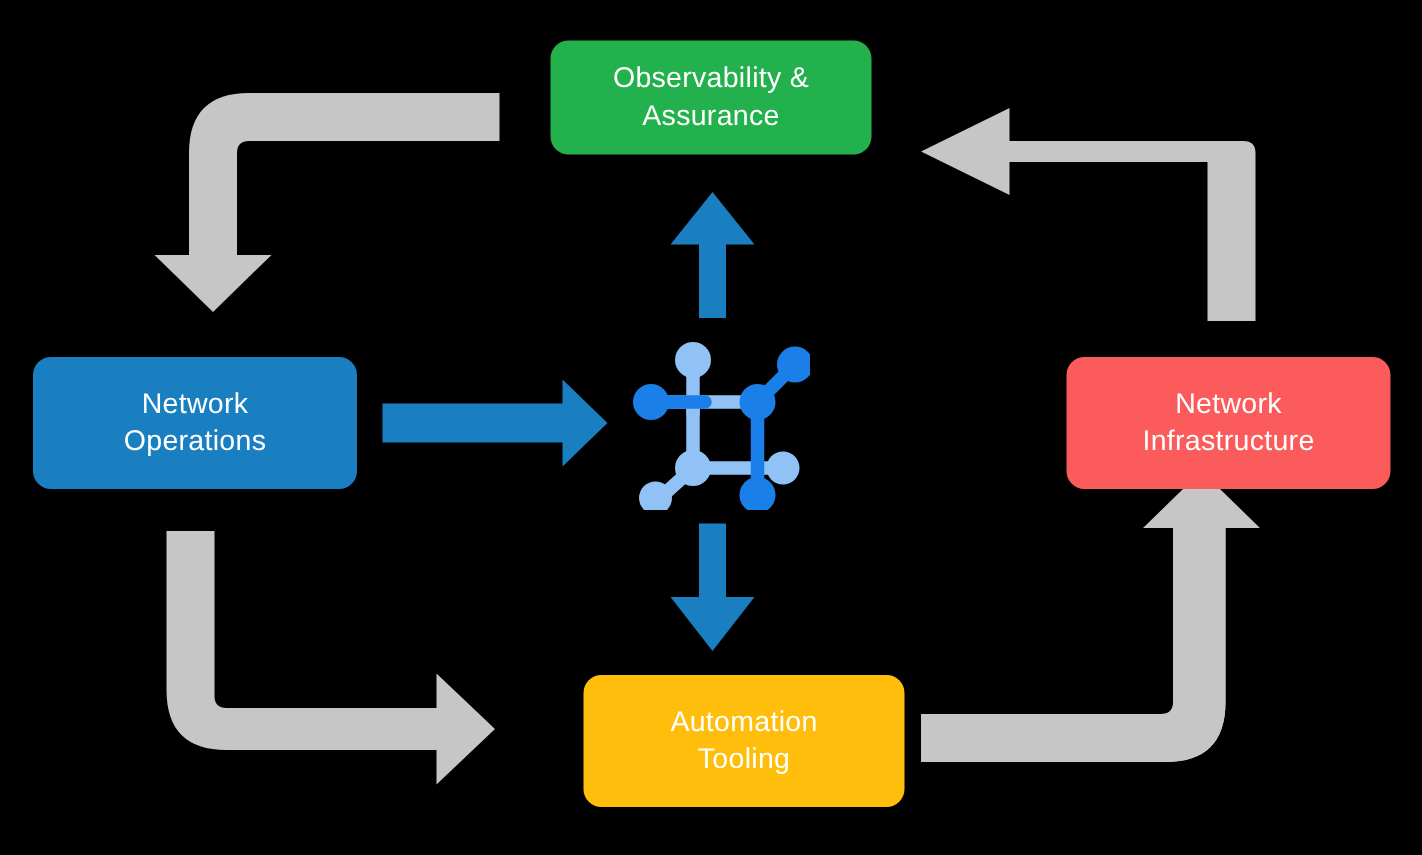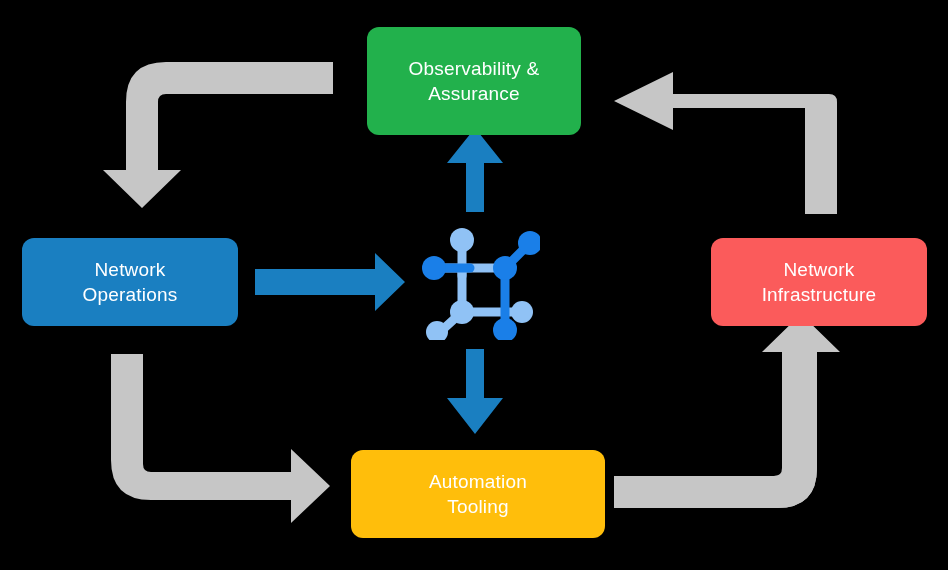--- a/index.html
+++ b/index.html
@@ -39,33 +39,33 @@
     letter-spacing: 0.2px;
     box-sizing: border-box;
     padding: 4px 10px;
     z-index: 5;
   }
   .node-label {
     display: block;
     white-space: pre-line;
   }
   #box-observability {
-    left: 367px;  top: 27px;  width: 214px; height: 108px;
+    left: 367px;  top: 27px;  width: 214px; height: 76px;
     background: #22B14C;
   }
   #box-operations {
     left: 22px;   top: 238px; width: 216px; height: 88px;
     background: #1A7FC1;
   }
   #box-infrastructure {
     left: 711px;  top: 238px; width: 216px; height: 88px;
     background: #FB5B5B;
   }
   #box-automation {
-    left: 351px;  top: 450px; width: 254px; height: 88px;
+    left: 389px;  top: 450px; width: 214px; height: 88px;
     background: #FFBE0B;
   }
   #network-icon {
     position: absolute;
     left: 420px;
     top: 220px;
     width: 120px;
     height: 120px;
     z-index: 6;
   }

